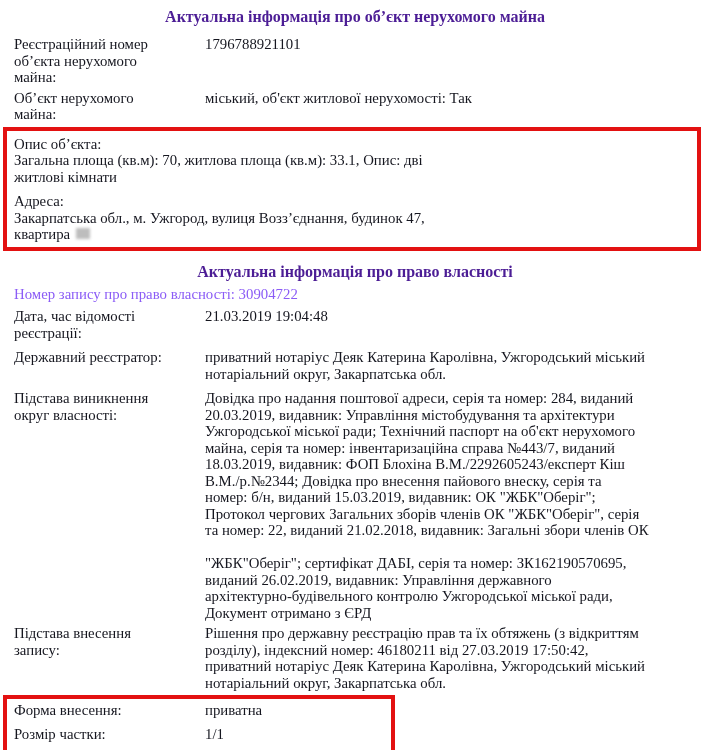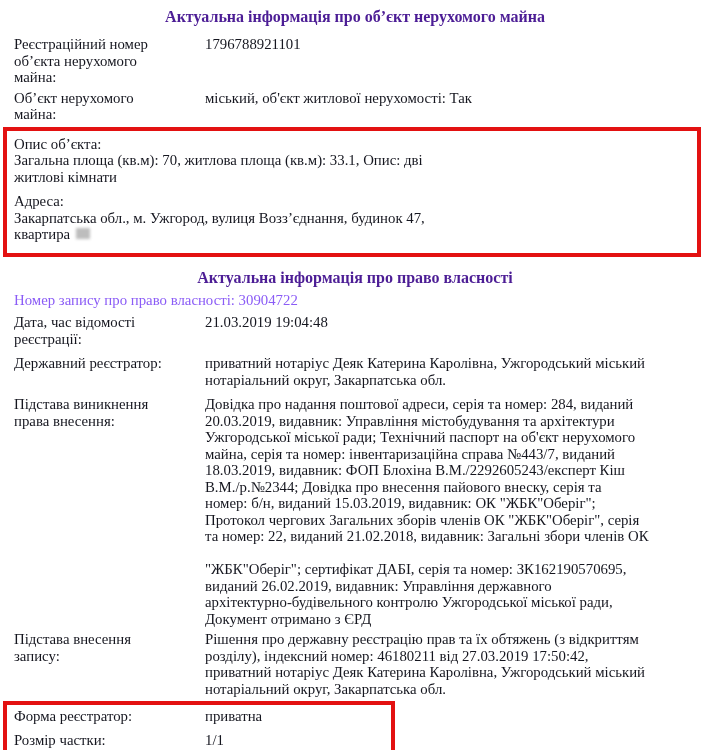--- a/index.html
+++ b/index.html
@@ -17,21 +17,21 @@
   .record-line{font-weight:normal;color:#8b5cf6;margin:0 0 6px 0;}
   .row{display:flex;margin-bottom:4px;}
   .row.gap8{margin-bottom:8px;}
   .label{width:191px;flex-shrink:0;white-space:pre-line;}
   .value{flex:1;white-space:pre-line;}
   .hl-box{
     border:4px solid #e31111;
     margin-left:-11px;margin-right:-5px;
     padding:5px 4px 4px 7px;
   }
-  .hl-box .row:last-child{margin-bottom:6px;}
+  .hl-box .row:last-child{margin-bottom:0;}
   .hl-box .row{margin-bottom:8px;flex-direction:column;}
   .hl-box2{
     border:4px solid #e31111;
     margin-left:-11px;
     width:392px;box-sizing:border-box;
     padding:3px 4px 3px 7px;
   }
   .hl-box2 .row{margin-bottom:7px;}
   .hl-box2 .row:last-child{margin-bottom:0;}
   .redaction{
@@ -83,21 +83,21 @@
   </div>
 
   <div class="row gap8">
     <div class="label">Державний реєстратор:</div>
     <div class="value">приватний нотаріус Деяк Катерина Каролівна, Ужгородський міський
 нотаріальний округ, Закарпатська обл.</div>
   </div>
 
   <div class="row">
     <div class="label">Підстава виникнення
-права внесення:</div>
+округ власності:</div>
     <div class="value">Довідка про надання поштової адреси, серія та номер: 284, виданий
 20.03.2019, видавник: Управління містобудування та архітектури
 Ужгородської міської ради; Технічний паспорт на об'єкт нерухомого
 майна, серія та номер: інвентаризаційна справа №443/7, виданий
 18.03.2019, видавник: ФОП Блохіна В.М./2292605243/експерт Кіш
 В.М./р.№2344; Довідка про внесення пайового внеску, серія та
 номер: б/н, виданий 15.03.2019, видавник: ОК "ЖБК"Оберіг";
 Протокол чергових Загальних зборів членів ОК "ЖБК"Оберіг", серія
 та номер: 22, виданий 21.02.2018, видавник: Загальні збори членів ОК
 
@@ -111,21 +111,21 @@
     <div class="label">Підстава внесення
 запису:</div>
     <div class="value">Рішення про державну реєстрацію прав та їх обтяжень (з відкриттям
 розділу), індексний номер: 46180211 від 27.03.2019 17:50:42,
 приватний нотаріус Деяк Катерина Каролівна, Ужгородський міський
 нотаріальний округ, Закарпатська обл.</div>
   </div>
 
   <div class="hl-box2">
     <div class="row">
-      <div class="label">Форма реєстратор:</div>
+      <div class="label">Форма внесення:</div>
       <div class="value">приватна</div>
     </div>
     <div class="row">
       <div class="label">Розмір частки:</div>
       <div class="value">1/1</div>
     </div>
     <div class="row">
       <div class="label">Власники:</div>
       <div class="value">Луник Василь Романович</div>
     </div>

